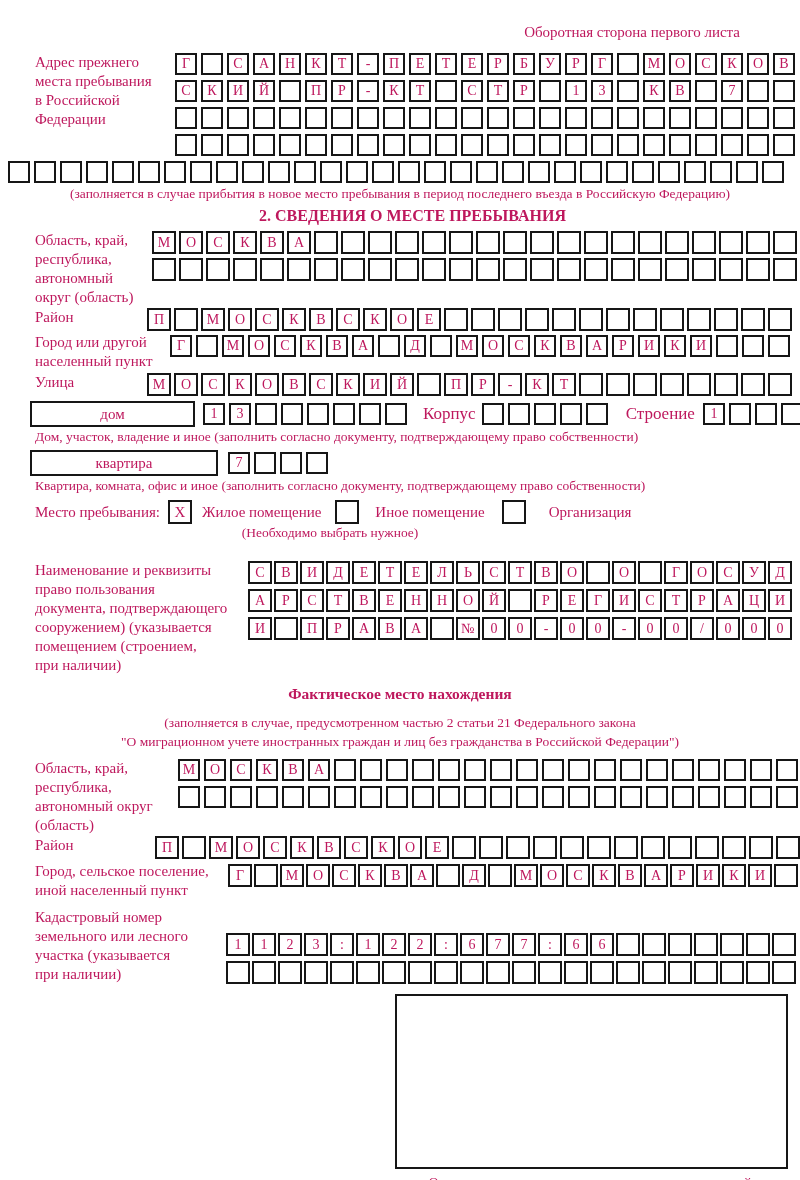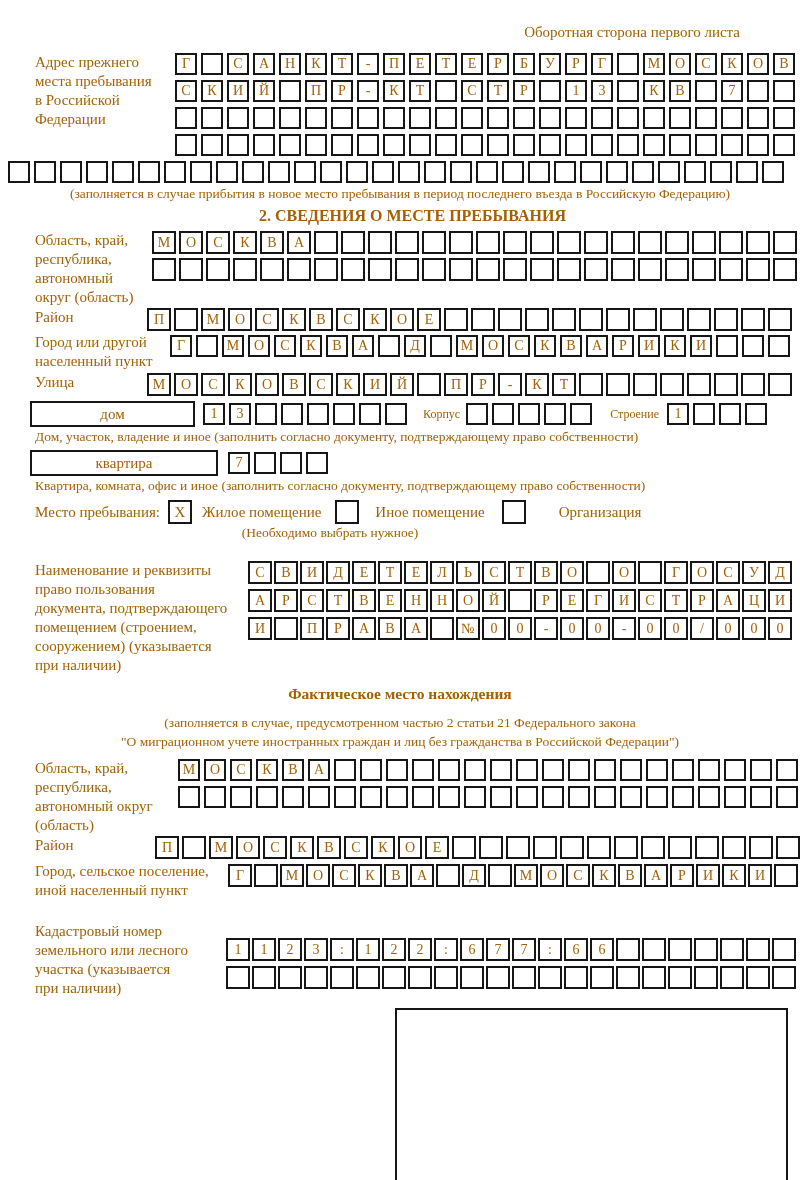--- a/index.html
+++ b/index.html
@@ -1,17 +1,17 @@
 <!DOCTYPE html>
 <html><head>
 <meta charset="utf-8">
 <style>
   html,body{margin:0;padding:0;background:#e8e8e8;}
   .page{
-    width:800px;height:1180px;margin:0 auto;background:#ffffff;color:#a16207;
+    width:800px;height:1180px;margin:0 auto;background:#ffffff;color:#be185d;
     font-family:"Liberation Serif", serif;position:relative;overflow:hidden;
   }
   .side-note{ text-align:right; padding:24px 60px 0 0; font-size:15px; }
   .frow{ display:flex; align-items:flex-start; }
   .lbl{ font-size:15px; line-height:19px; padding-left:35px; box-sizing:border-box; flex:none; }
   .lbl1{ font-size:15px; line-height:19px; }
   .cellcol{ display:flex; flex-direction:column; }
   .cells{ display:flex; flex:none; }
   .mb5{ margin-bottom:5px; } .mb4{ margin-bottom:4px; }
   .cell{
@@ -19,21 +19,21 @@
     display:flex; align-items:center; justify-content:center;
     font-size:14px; font-family:"Liberation Serif", serif; flex:none;
   }
   .g4 .cell{ width:22px; height:22px; margin-right:4px; }
   .g3 .cell{ width:24px; height:23px; margin-right:3px; }
   .g2 .cell{ width:24px; height:23px; margin-right:2px; }
   .bigbox{
     box-sizing:border-box; border:2px solid #161616; height:26px; flex:none;
     display:flex; align-items:center; justify-content:center; font-size:15px;
   }
-  .inline-lbl{ font-size:12px; line-height:26px; flex:none; }
+  .inline-lbl{ font-size:17px; line-height:26px; flex:none; }
   .note{ font-size:13.5px; }
   .center{ text-align:center; }
   .title{ font-weight:bold; font-size:16px; text-align:center; }
   .chk{
     box-sizing:border-box; width:24px; height:24px; border:2px solid #161616; flex:none;
     display:flex; align-items:center; justify-content:center; font-size:15px;
   }
   .stamp-box{ box-sizing:border-box; border:2px solid #161616; width:393px; height:175px; margin-left:395px; }
   .stamp-note{ width:412px; margin-left:384px; font-size:14px; line-height:19px; text-align:center; }
 </style>
@@ -398,31 +398,31 @@
         <span>X</span>
       </div>
     <div class="lbl1" style="margin-left:10px;">Жилое помещение</div>
     <div class="chk" style="margin-left:14px;">
         <span></span>
       </div>
     <div class="lbl1" style="margin-left:16px;">Иное помещение</div>
     <div class="chk" style="margin-left:17px;">
         <span></span>
       </div>
-    <div class="lbl1" style="margin-left:33px;">Организация</div>
+    <div class="lbl1" style="margin-left:23px;">Организация</div>
   </div>
   <div class="note center" style="width:420px; margin-left:120px;">(Необходимо выбрать нужное)</div>
 
   <div class="frow" style="margin-top:20px;">
     <div class="lbl" style="width:248px;">
         <div>Наименование и реквизиты</div>
         <div>право пользования</div>
         <div>документа, подтверждающего</div>
+        <div>сооружением) (указывается</div>
         <div>помещением (строением,</div>
-        <div>сооружением) (указывается</div>
         <div>при наличии)</div>
       </div>
     <div class="cellcol">
       <div class="cells g2 mb5">
           <span class="cell">С</span>
           <span class="cell">В</span>
           <span class="cell">И</span>
           <span class="cell">Д</span>
           <span class="cell">Е</span>
           <span class="cell">Т</span>
@@ -614,21 +614,21 @@
         <span class="cell">В</span>
         <span class="cell">А</span>
         <span class="cell">Р</span>
         <span class="cell">И</span>
         <span class="cell">К</span>
         <span class="cell">И</span>
         <span class="cell"></span>
       </div>
   </div>
 
-  <div class="frow" style="margin-top:22px;">
+  <div class="frow" style="margin-top:8px;align-items:flex-end;">
     <div class="lbl" style="width:226px;">
         <div>Кадастровый номер</div>
         <div>земельного или лесного</div>
         <div>участка (указывается</div>
         <div>при наличии)</div>
       </div>
     <div class="cellcol" style="margin-top:16px;">
       <div class="cells g2 mb5">
           <span class="cell">1</span>
           <span class="cell">1</span>

